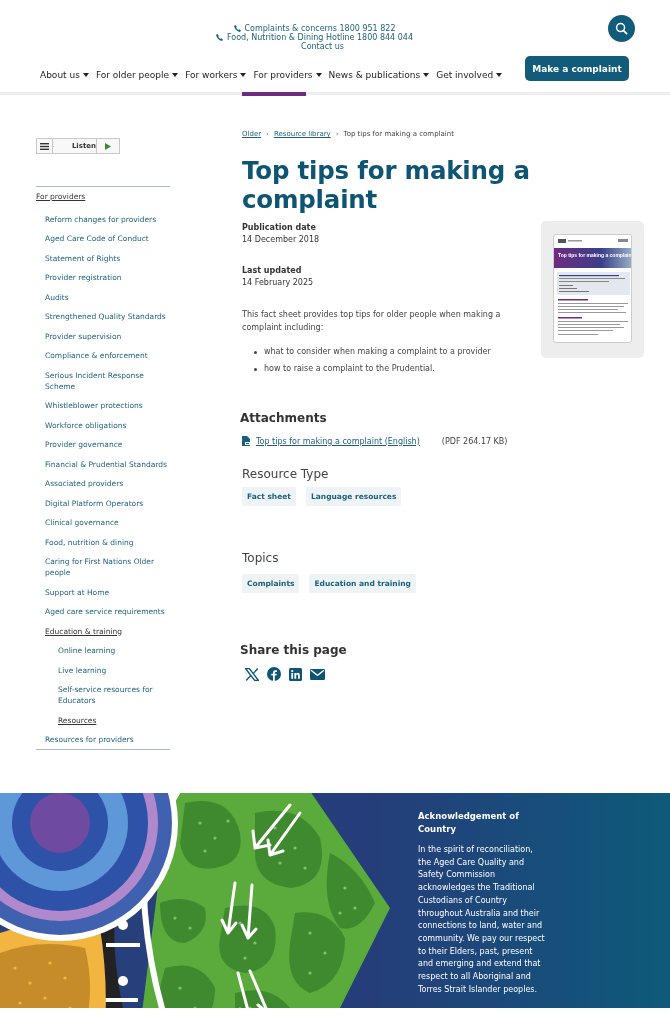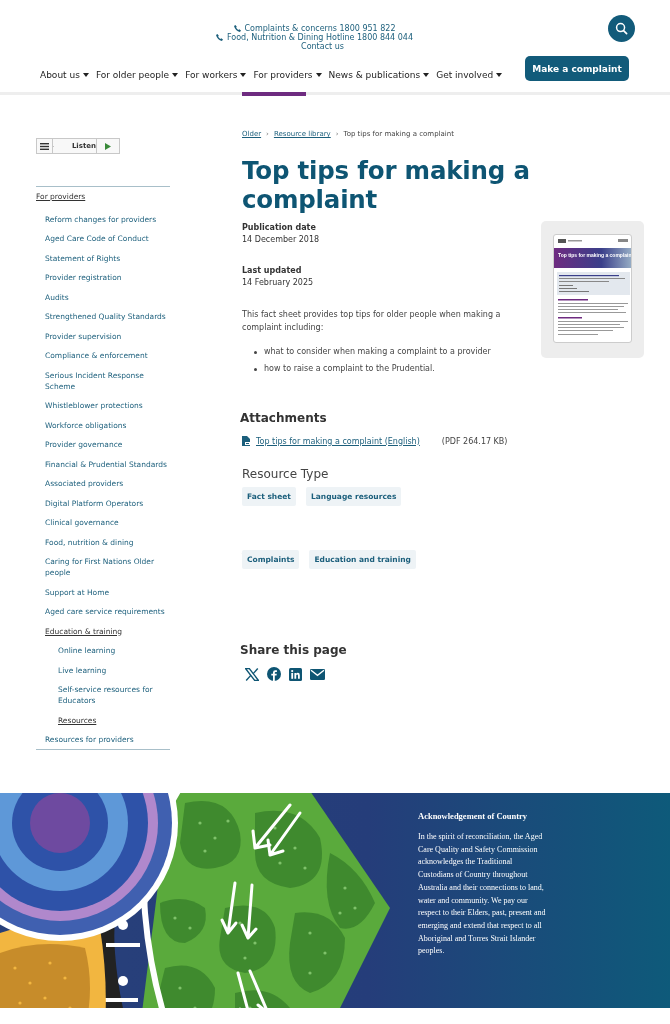--- a/index.html
+++ b/index.html
@@ -64,21 +64,21 @@
   .attach { position: absolute; left: 242px; top: 436px; display: flex; align-items: center; font-size: 8px; color: #444; }
   .attach a { color: #1c5f7c; text-decoration: underline; margin-left: 6px; margin-right: 22px; }
   .label { position: absolute; left: 242px; font-size: 12px; color: #444; }
   .tags { position: absolute; left: 242px; display: flex; }
   .tag { background: #eef3f6; color: #1c5f7c; font-size: 7.5px; font-weight: bold; padding: 0 5px; height: 19px; display: flex; align-items: center; margin-right: 10px; border-radius: 2px; }
 
   .share { position: absolute; left: 245px; top: 667px; display: flex; align-items: center; }
   .share > span { margin-right: 8px; display: flex; }
 
   
-  .footer { position: absolute; left: 0; top: 793px; width: 670px; height: 215px; background: linear-gradient(90deg, #28407a 0%, #253d7a 55%, #0e5a7a 100%); overflow: hidden; font-family: Liberation Serif, serif; }
+  .footer { position: absolute; left: 0; top: 793px; width: 670px; height: 215px; background: linear-gradient(90deg, #28407a 0%, #253d7a 55%, #0e5a7a 100%); overflow: hidden; }
   .footer .art { position: absolute; left: 0; top: 0; }
   .ack { position: absolute; left: 418px; top: 17px; width: 130px; color: #fff; }
   .ack .t { font-size: 8.5px; font-weight: bold; line-height: 13px; margin-bottom: 8px; }
   .ack .p { font-size: 8px; line-height: 12.7px; }
 </style>
 </head>
 <body>
 
 <div class="header">
 
@@ -262,21 +262,21 @@
   <span>(PDF  264.17 KB)</span>
 </div>
 
 <div class="label" style="top:467px">Resource Type</div>
 <div class="tags" style="top:487px">
   <a class="tag">Fact sheet</a>
   <a class="tag">Language resources</a>
 </div>
 
 <div class="label" style="top:551px">Topics</div>
-<div class="tags" style="top:550px">
+<div class="tags" style="top:574px">
   <a class="tag">Complaints</a>
   <a class="tag">Education and training</a>
 </div>
 
 <h2 class="h2" style="top:643px">Share this page</h2>
 <div class="share">
   <span>
     <svg width="14" height="13" viewBox="0 0 14 13">
         <path d="M0.5 0.5 H4.3 L13.5 12.5 H9.7z" fill="none" stroke="#0e5573" stroke-width="1.3"></path>
         <line x1="12.8" y1="0.5" x2="8.2" y2="5.6" stroke="#0e5573" stroke-width="1.4"></line>

